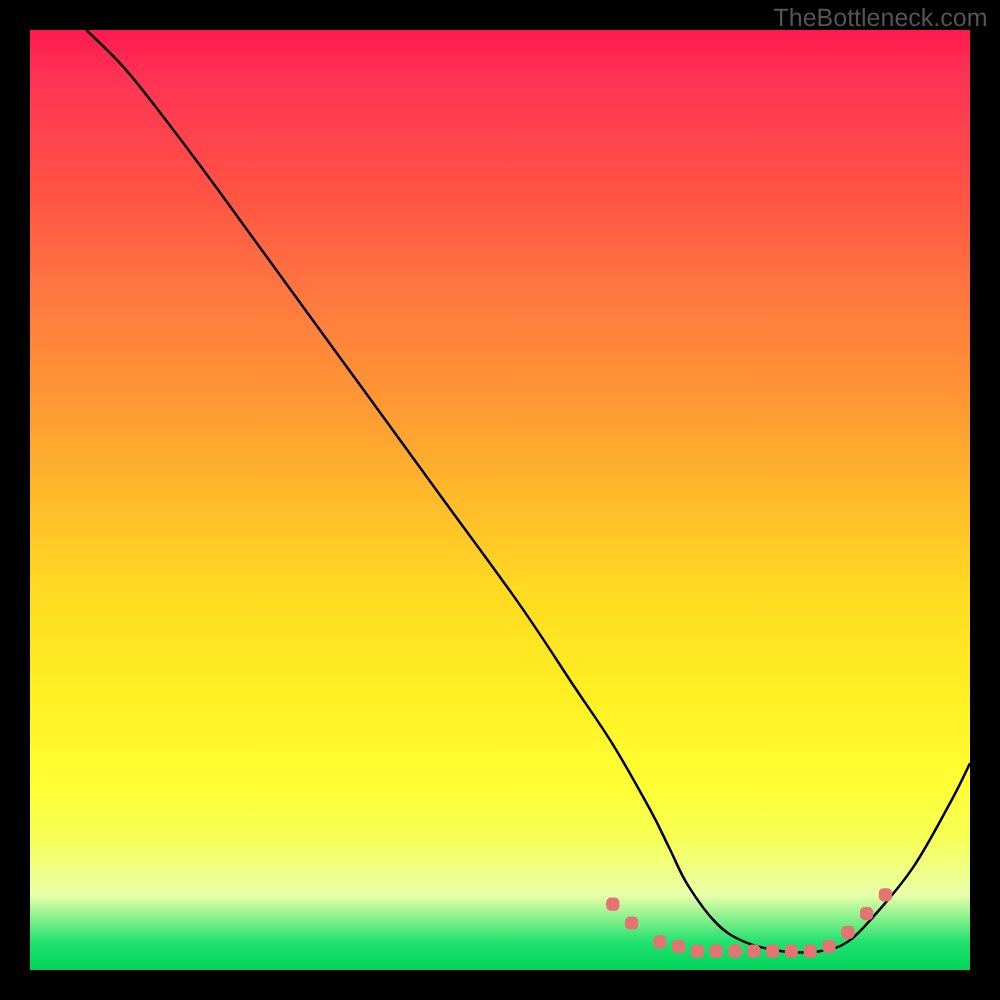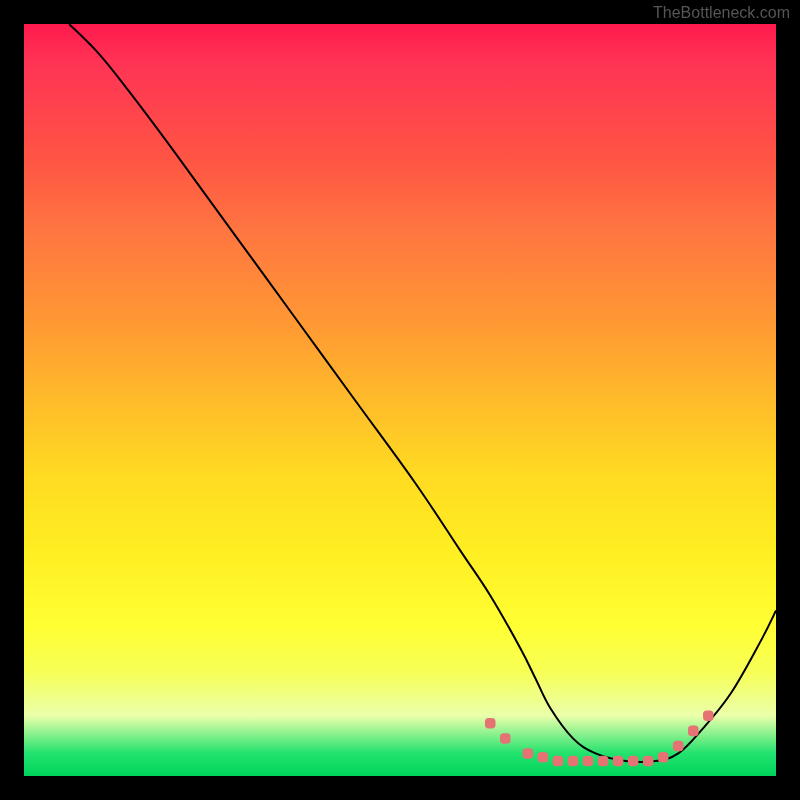--- a/index.html
+++ b/index.html
@@ -9,21 +9,21 @@
     background: #000;
     position: relative;
     font-family: Arial, sans-serif;
     overflow: hidden;
   }
   .attribution {
     position: absolute;
     top: 4px;
     right: 10px;
     color: #555;
-    font-size: 16px;
+    font-size: 20px;
     font-weight: 500;
     z-index: 10;
   }
   .plot-area {
     position: absolute;
     left: 24px;
     top: 24px;
     width: 752px;
     height: 752px;
     background: linear-gradient(to bottom,

